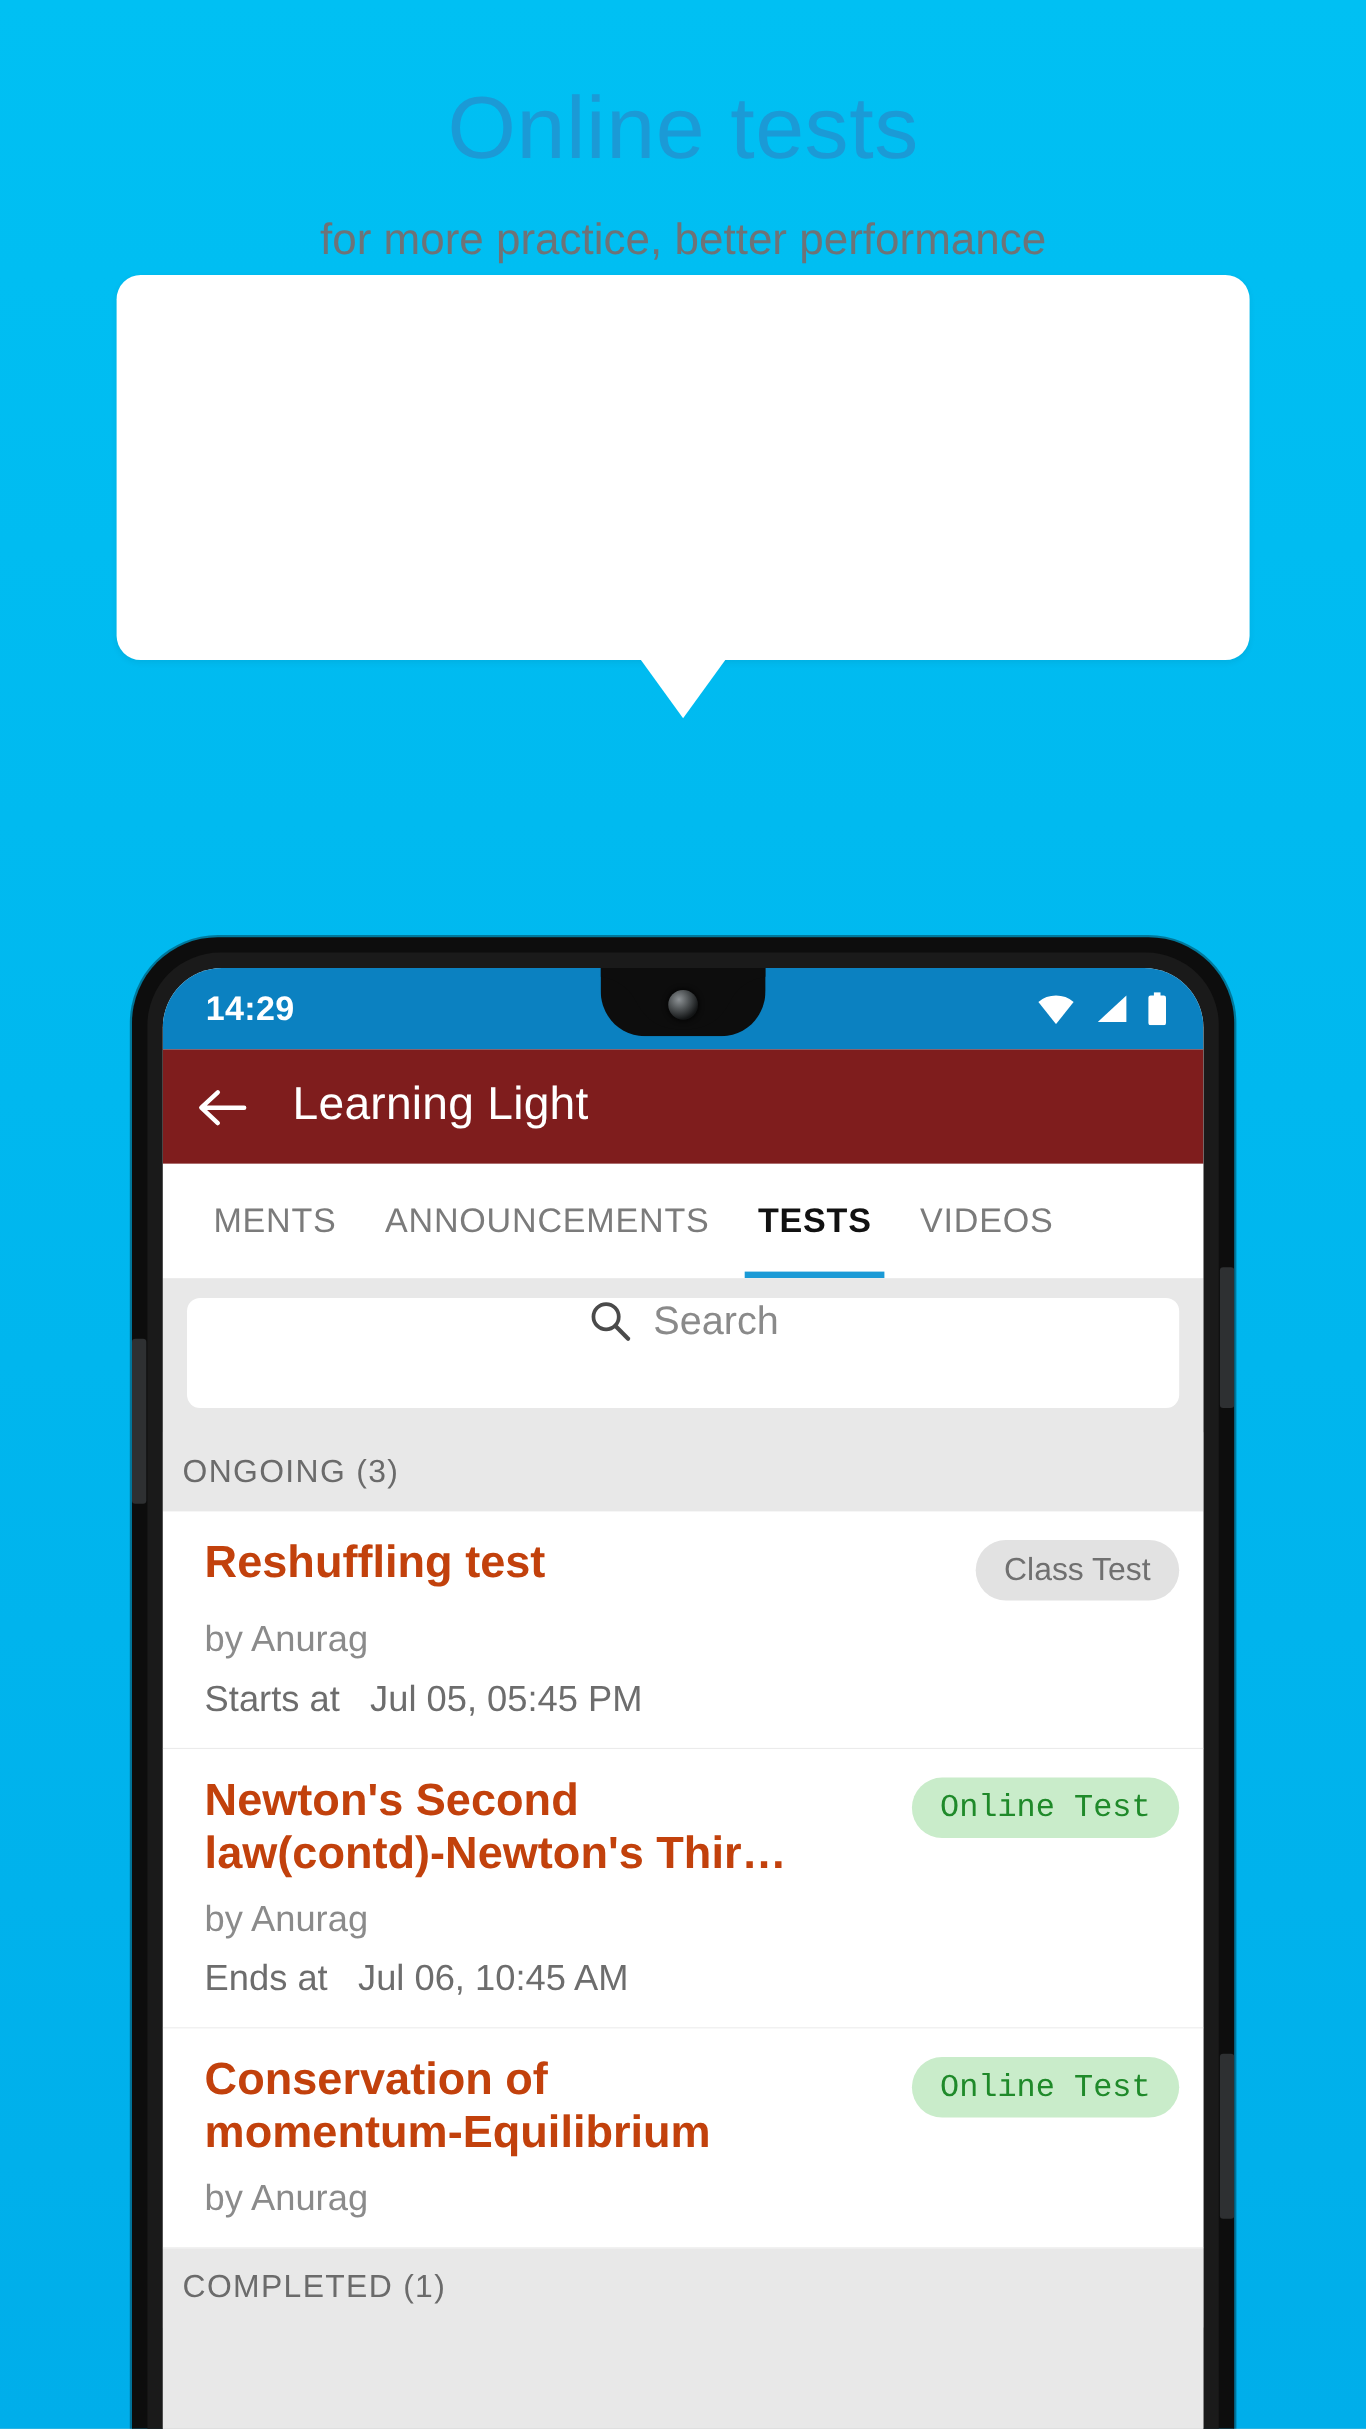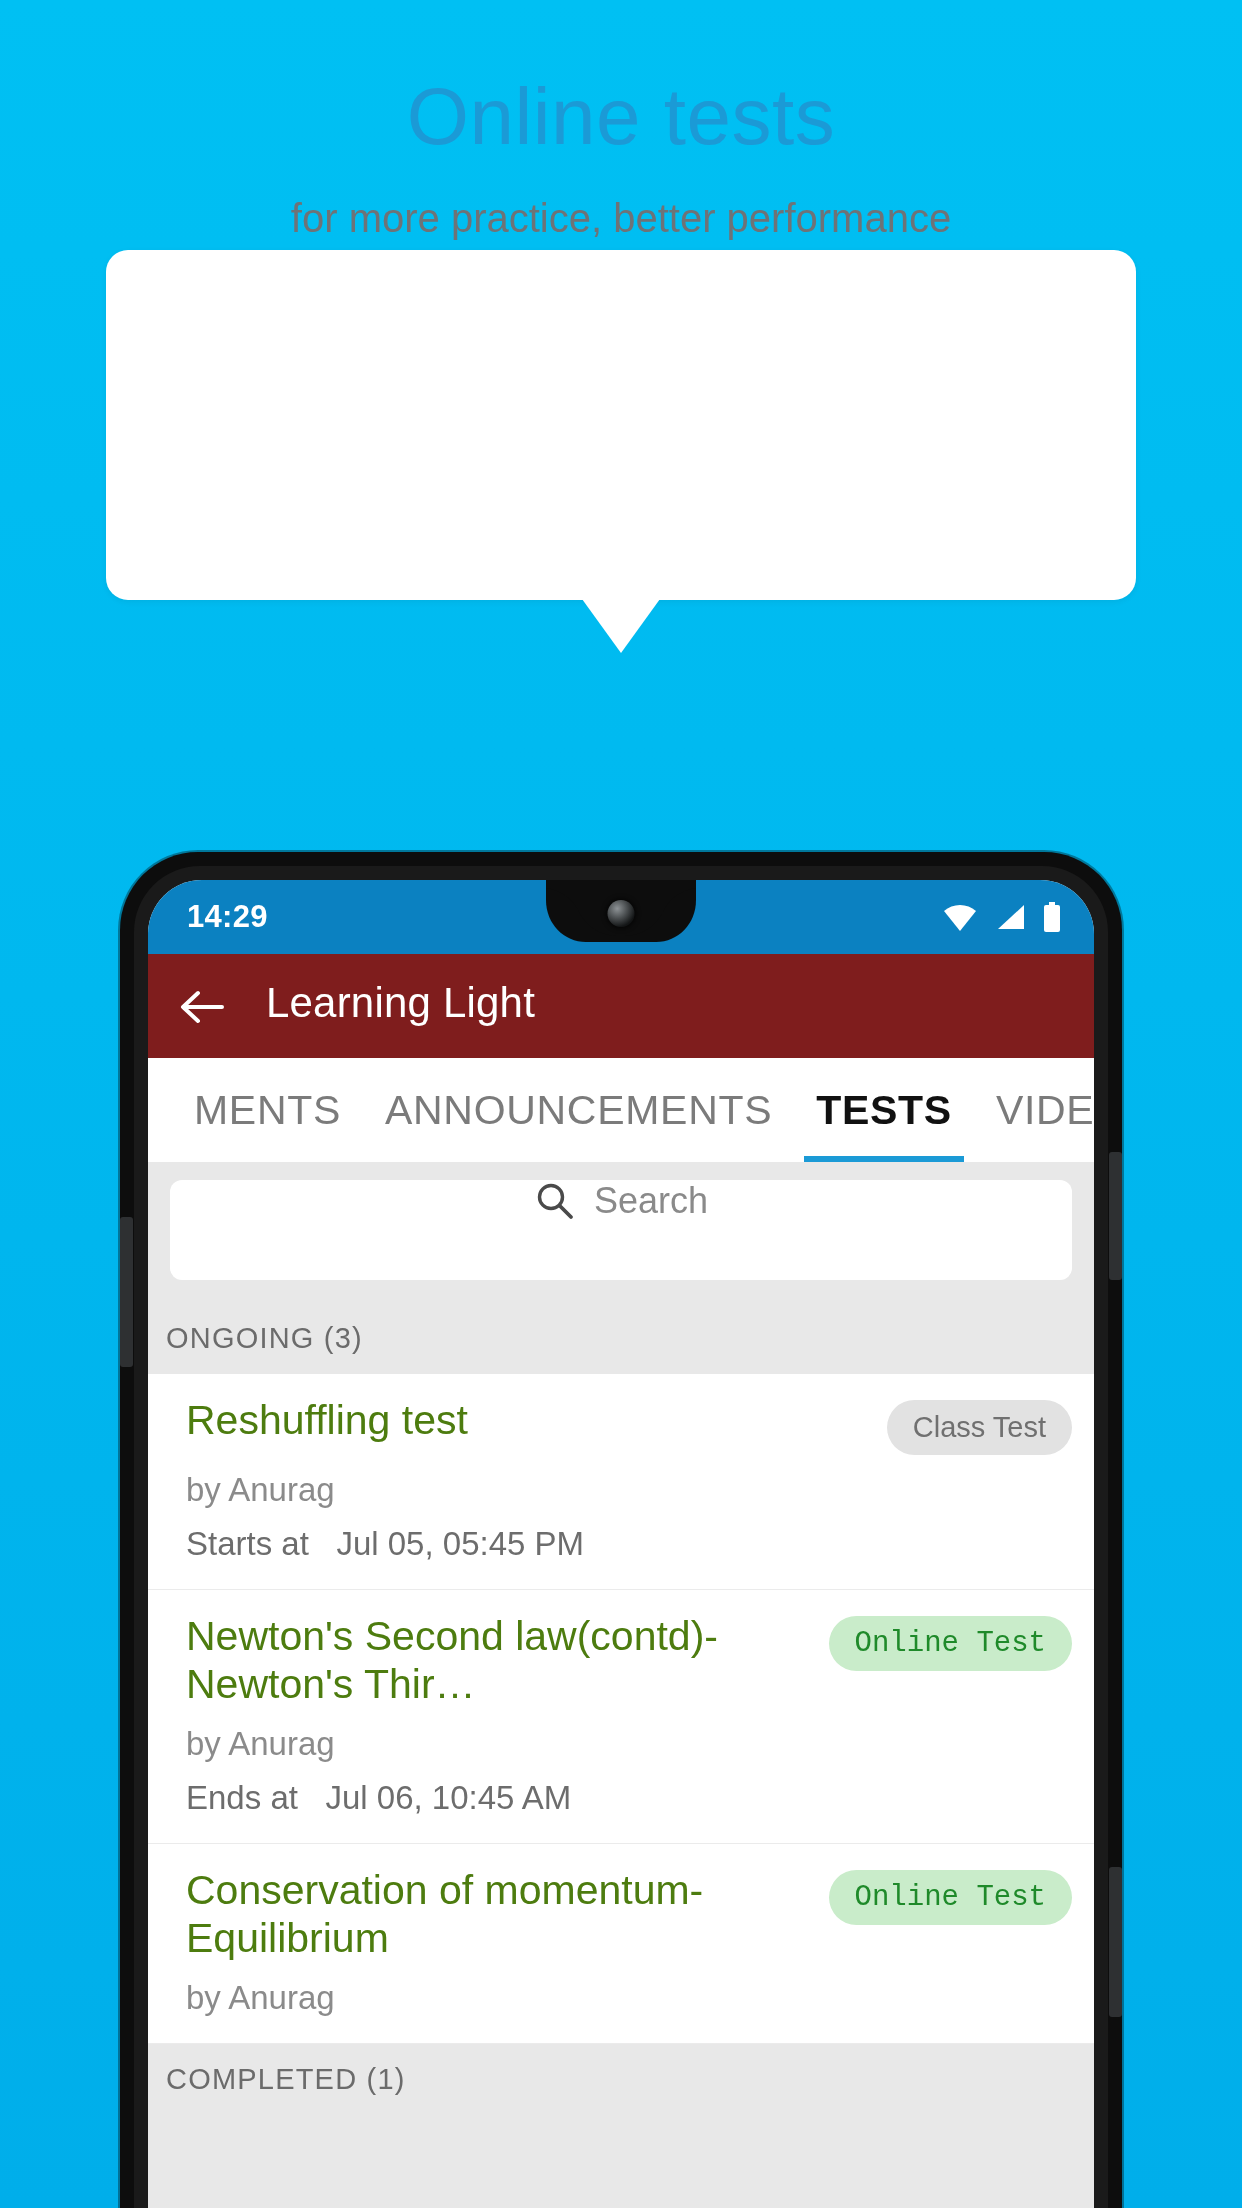--- a/index.html
+++ b/index.html
@@ -159,21 +159,21 @@
   #tab-bar {
     position:relative;
     height:104px;
     background:#ffffff;
     display:flex;
     align-items:center;
     padding-left:24px;
     overflow:hidden;
   }
   .tab {
-    font-size:41px;
+    font-size:31px;
     letter-spacing:0.7px;
     color:#7b7b7b;
     white-space:nowrap;
     padding:16px 22px;
     position:relative;
     height:104px;
     display:flex;
     align-items:center;
   }
   .tab.active {
@@ -230,24 +230,24 @@
     position:relative;
   }
   .test-row-top {
     display:flex;
     align-items:flex-start;
     justify-content:space-between;
     gap:16px;
   }
   .test-title {
     font-size:41px;
-    color:#4d7c0f;
+    color:#c2410c;
     line-height:1.18;
     max-width:540px;
-    font-weight:400;
+    font-weight:700;
   }
   .badge {
     flex:0 0 auto;
     border-radius:30px;
     padding:11px 26px;
     font-size:29px;
     white-space:nowrap;
     margin-top:4px;
   }
   .badge.class-test {

